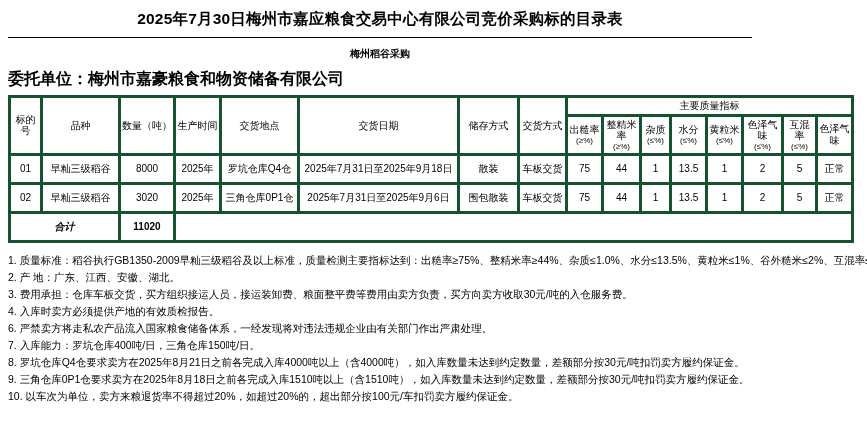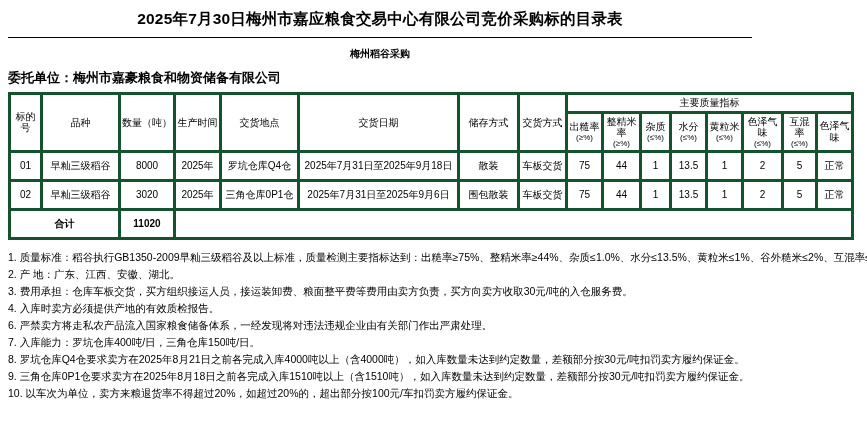--- a/index.html
+++ b/index.html
@@ -35,21 +35,21 @@
     margin: 0 0 0 0;
   }
   .subtitle {
     text-align: center;
     font-weight: bold;
     font-size: 10px;
     padding-top: 9px;
     padding-bottom: 8px;
   }
   .entrust {
-    font-size: 13px;
+    font-size: 16px;
     font-weight: bold;
     padding-bottom: 5px;
   }
   table.main {
     border-collapse: collapse;
     width: 100%;
     table-layout: fixed;
   }
   table.main th, table.main td {
     border: 3px solid #14532d;
@@ -78,20 +78,21 @@
   }
   .row-cell {
     font-size: 10px;
     height: 22px;
   }
   .total-row td {
     font-weight: bold;
   }
   .total-label {
     font-size: 12px;
+    font-style: italic;
   }
   .total-value {
     font-size: 13px;
   }
   .notes {
     padding-top: 9px;
     font-size: 10.5px;
     line-height: 1.62;
   }
   .notes p {

